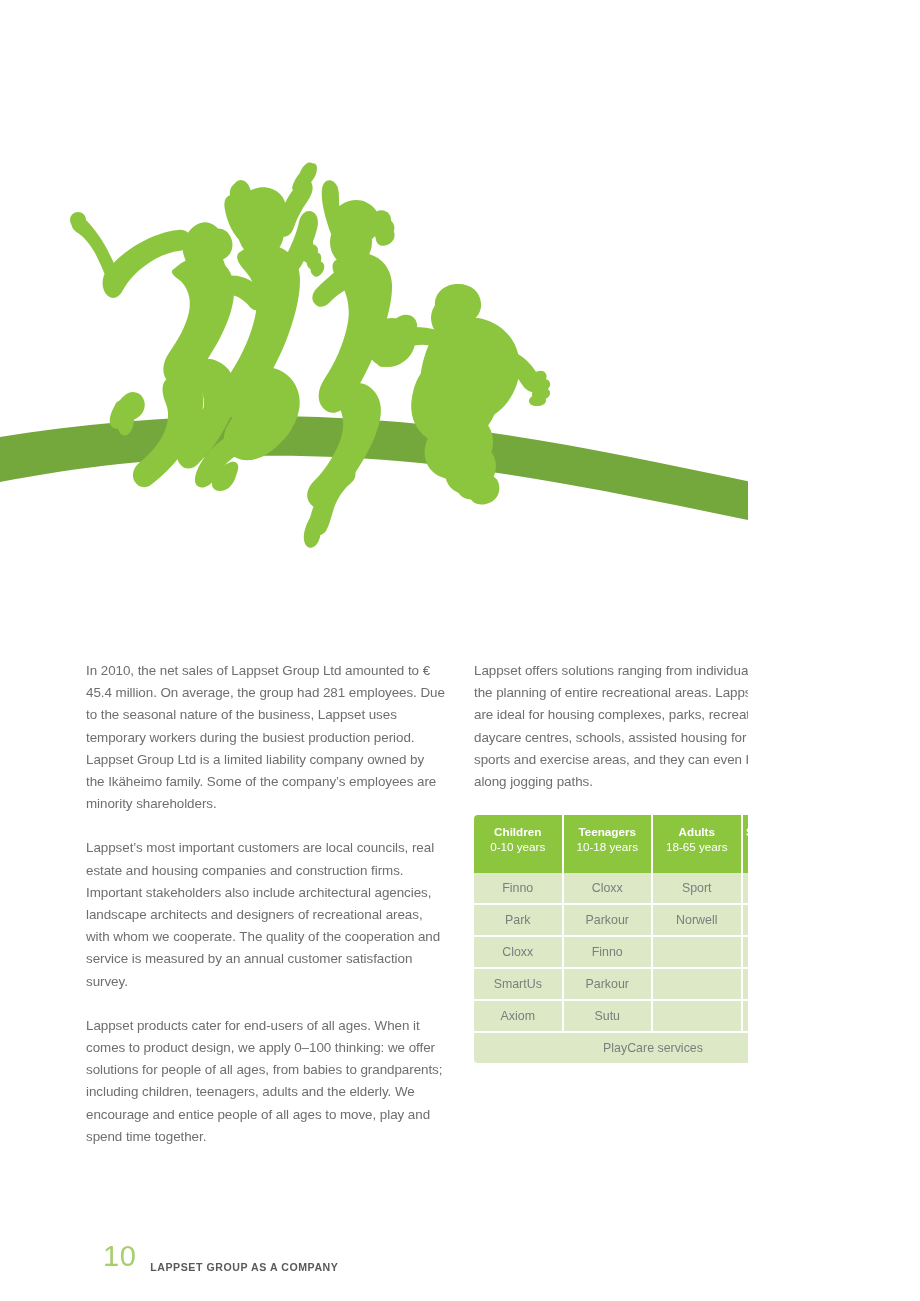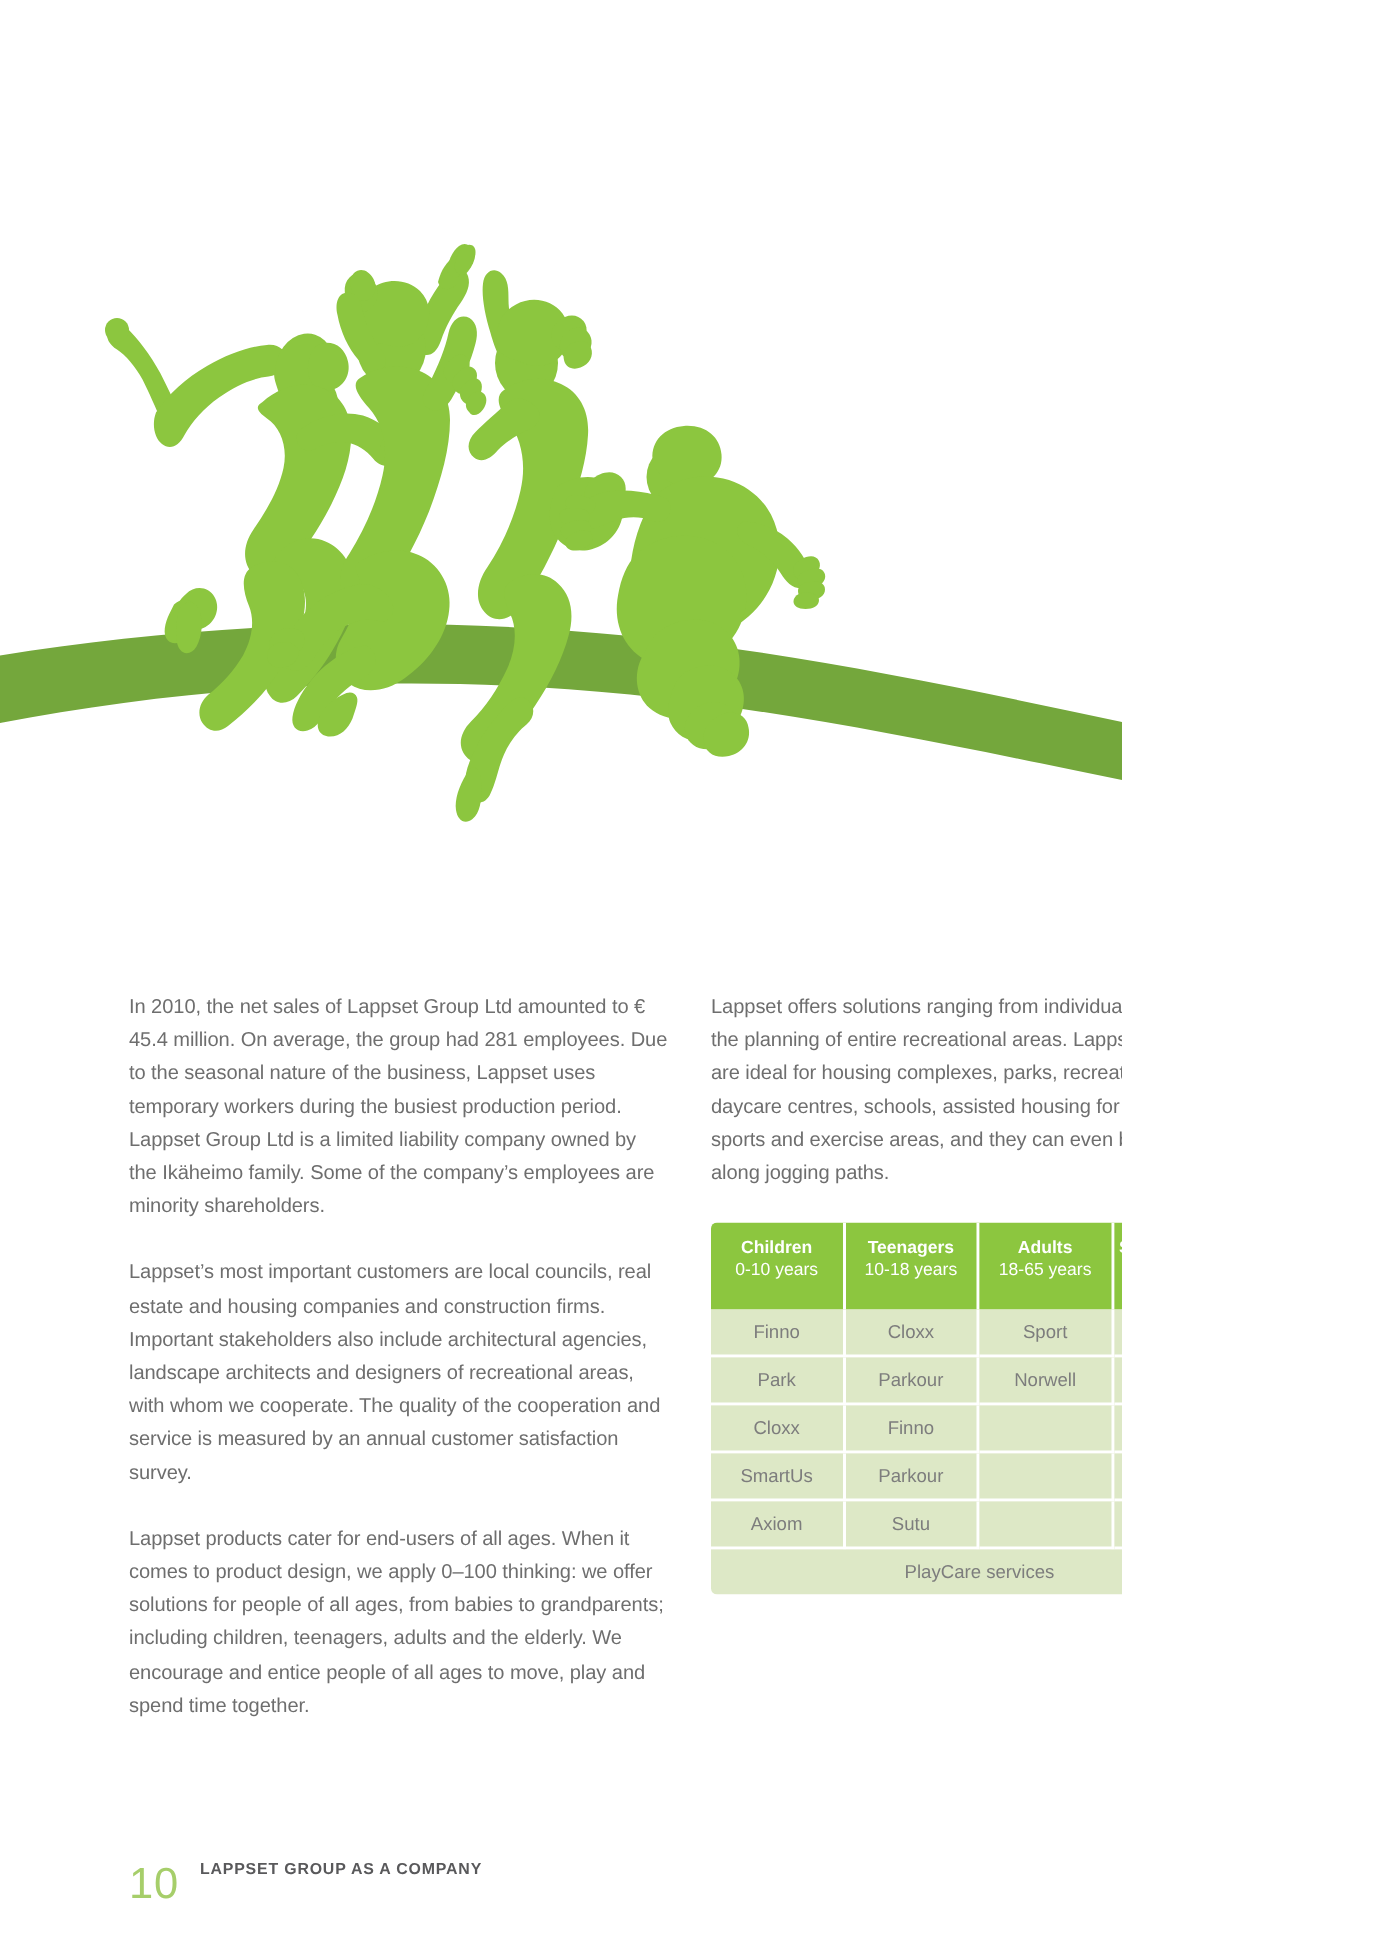--- a/index.html
+++ b/index.html
@@ -87,24 +87,24 @@
     border-right: 2px solid #ffffff;
     border-bottom: 2px solid #ffffff;
   }
   .age-table td:last-child { border-right: none; }
   .age-table tr:last-child td { border-bottom: none; margin-left: 24px; }
   .age-table td.full { border-right: none; }
 
   
   .footer {
     position: absolute;
-    left: 86px;
+    left: 103px;
     bottom: 28px;
     display: flex;
-    align-items: flex-start;
+    align-items: flex-end;
     gap: 14px;
   }
   .folio {
     color: #a6ce6a;
     font-size: 29px;
     font-weight: normal;
     letter-spacing: 0.5px;
   }
   .footer-title {
     color: #59595b;

